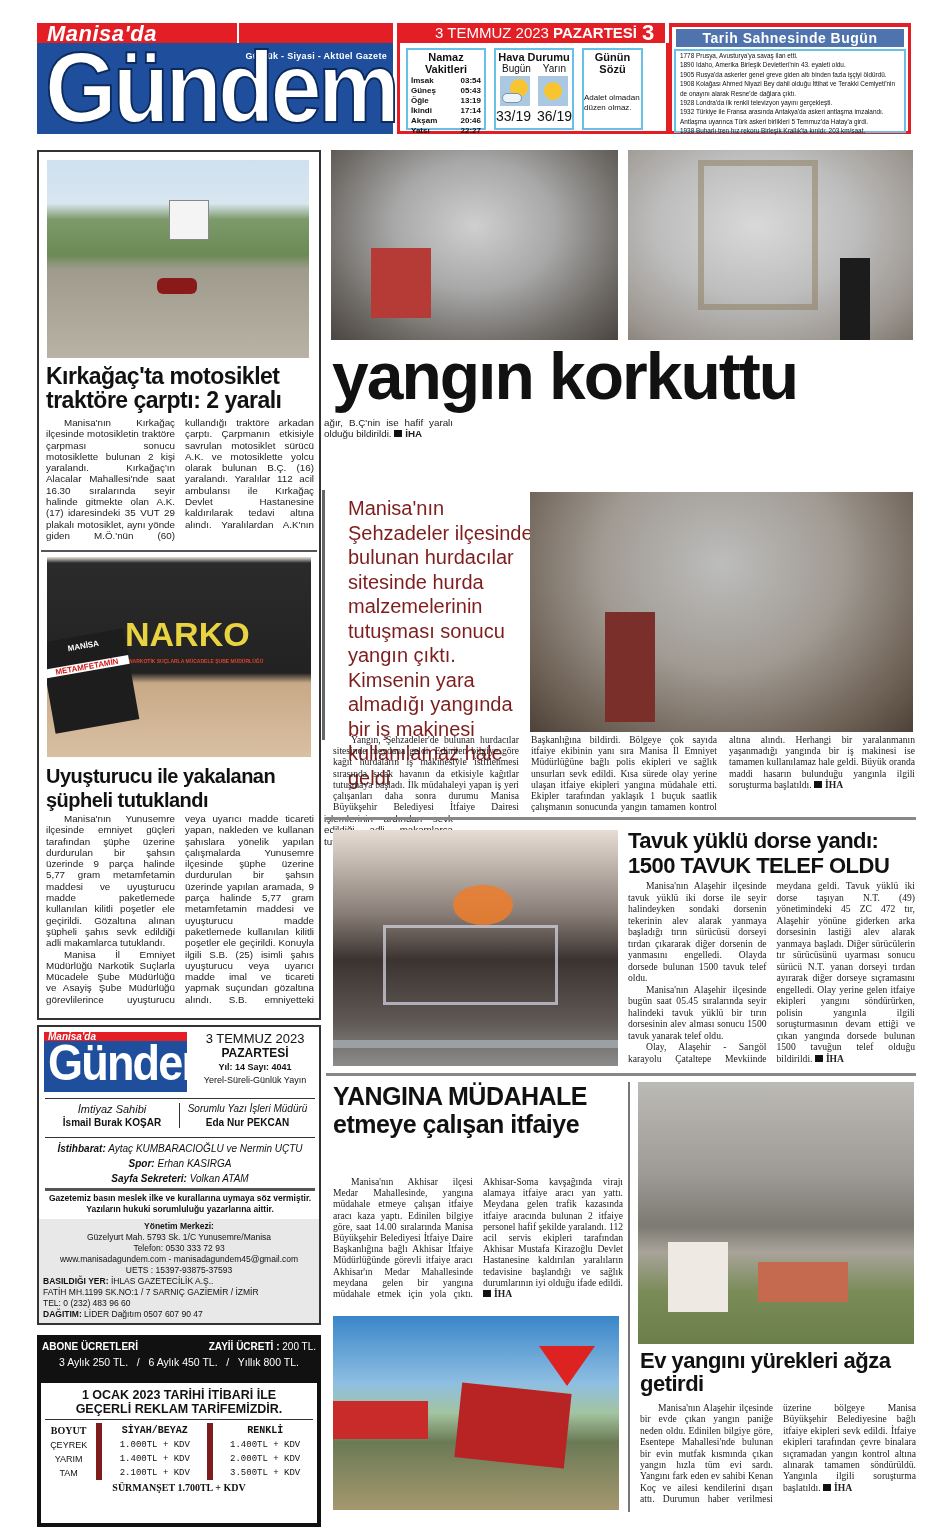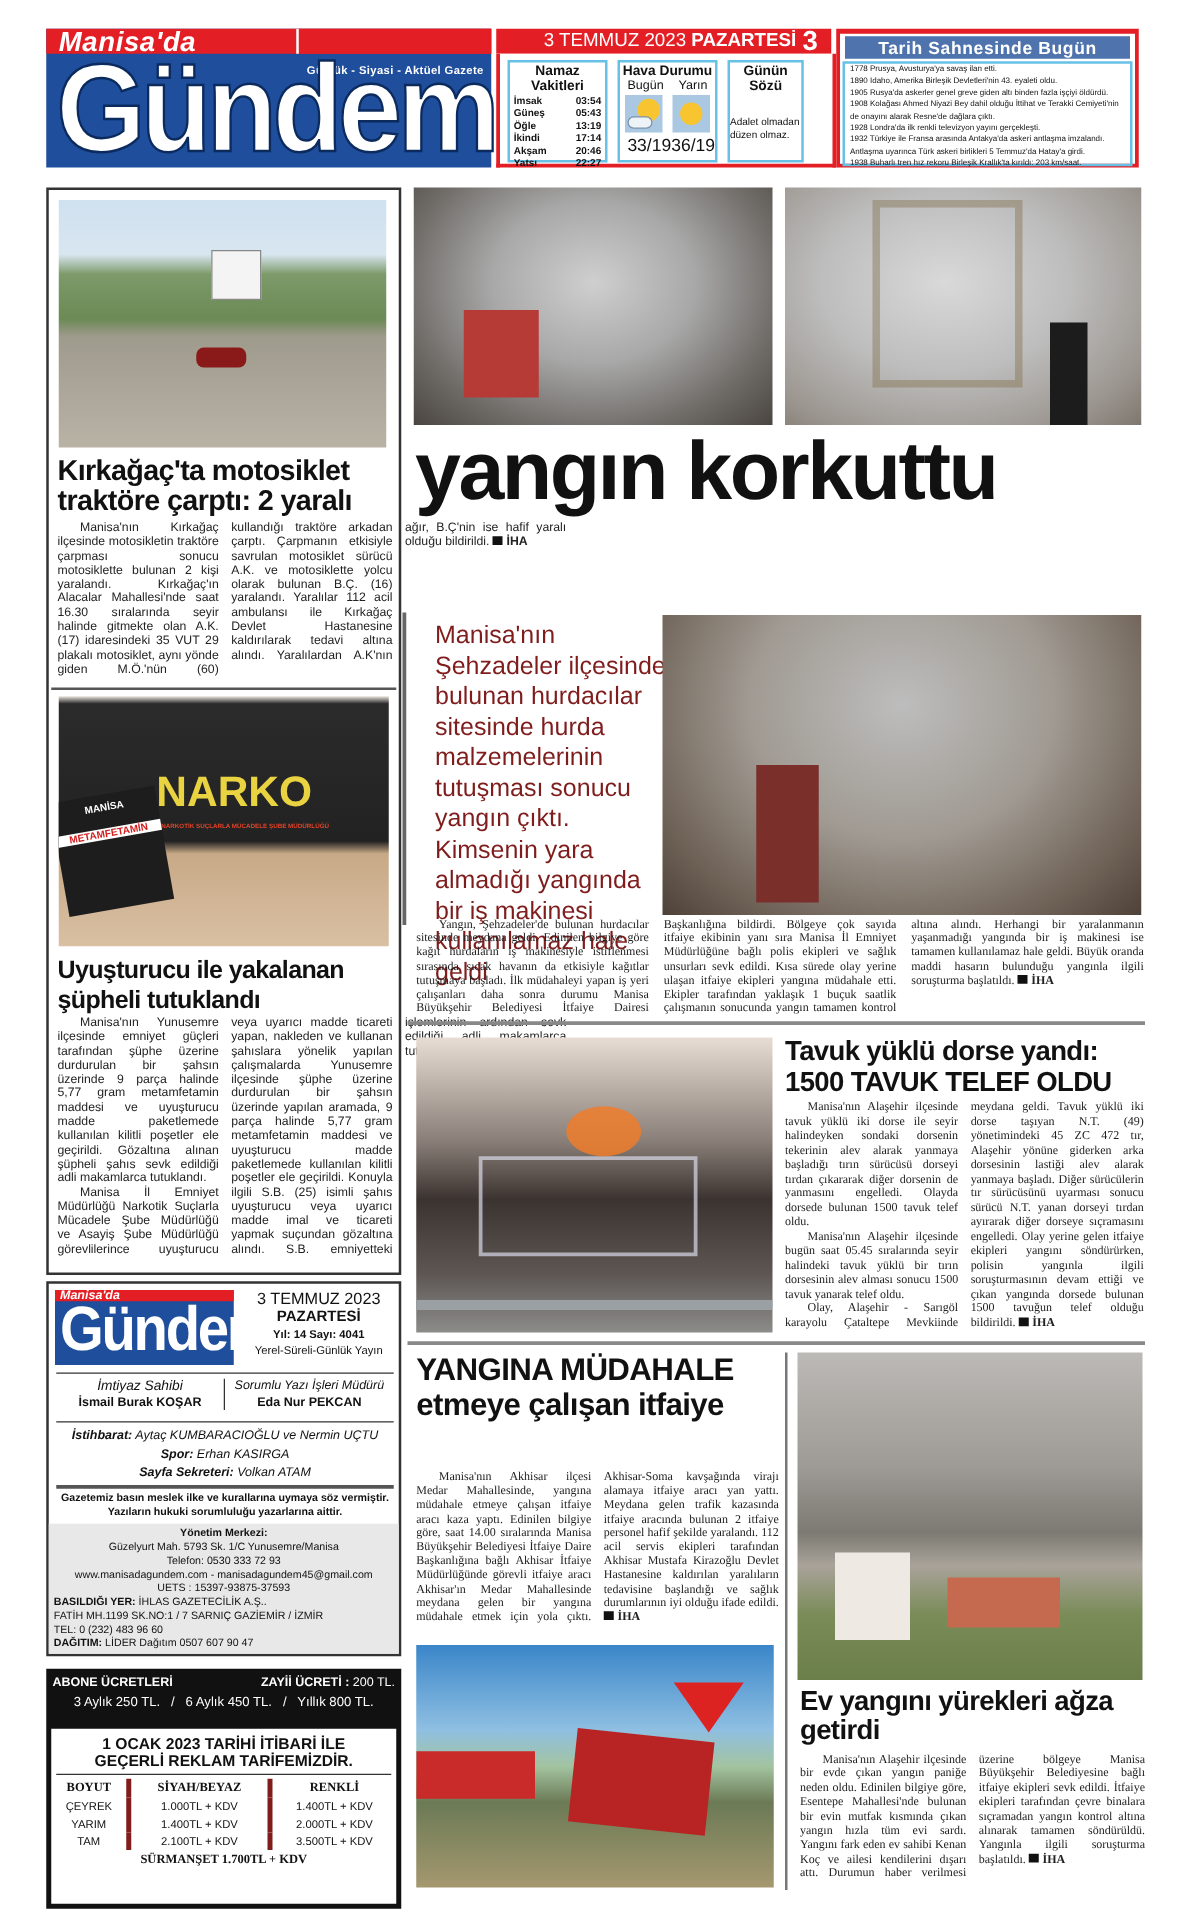--- a/index.html
+++ b/index.html
@@ -25,21 +25,21 @@
   .namaz { left: 6px; width: 80px; }
   .namaz table { width: 100%; font: bold 8px "Liberation Sans", sans-serif; border-collapse: collapse; margin-top: 1px; }
   .namaz td { padding: 0 3px; line-height: 10px; }
   .namaz td.t { text-align: right; }
   .hava { left: 94px; width: 80px; }
   .hava .days { display: flex; justify-content: space-around; font: 10px "Liberation Sans", sans-serif; }
   .hava .ics { display: flex; justify-content: space-around; margin-top: 2px; }
   .wicon { width: 30px; height: 30px; background: #aac8e2; position: relative; }
   .sun { position: absolute; width: 18px; height: 18px; border-radius: 50%; background: #f8c531; left: 6px; top: 6px; }
   .cloud { position: absolute; width: 20px; height: 10px; border-radius: 6px; background: #eef3f8; left: 2px; top: 17px; border: 1px solid #7a92aa; }
-  .hava .temps { display: flex; justify-content: flex-end; font: 14px "Liberation Sans", sans-serif; margin-top: 2px; padding-left: 34px; }
+  .hava .temps { display: flex; justify-content: space-between; font: 14px "Liberation Sans", sans-serif; margin-top: 2px; }
   .soz { left: 182px; width: 61px; }
   .soz p { font: 8px "Liberation Sans", sans-serif; text-align: left; margin-top: 18px; line-height: 10px; }
 
   .tarih { left: 669px; top: 23px; width: 242px; height: 111px; border: 3px solid #e31e24; border-top-width: 4px; background: #fff; }
   .tarih h3 { margin: 2px 4px; background: #4f73ac; color: #fff; font: bold 14px/18px "Liberation Sans", sans-serif; text-align: center; letter-spacing: 0.5px; }
   .tarih ul { list-style: none; margin: 0 4px; font: 6.4px/9.4px "Liberation Sans", sans-serif; }
   .tarih .inner { border: 2px solid #67c1e6; margin: 0 2px; height: 84px; }
 
   
   .col-left { left: 37px; top: 150px; width: 284px; height: 870px; border: 2px solid #333; }
@@ -79,21 +79,21 @@
   .imp-date .d3 { font: bold 9px "Liberation Sans", sans-serif; margin-top: 2px; }
   .imp-date .d4 { font: 9px "Liberation Sans", sans-serif; margin-top: 3px; }
   .imp-row { position: absolute; left: 6px; width: 270px; }
   .grey { background: #e8e8e8; }
 
   .abone { left: 37px; top: 1335px; width: 284px; height: 192px; background: #111; color: #fff; }
   .tarife { position: absolute; left: 4px; top: 48px; width: 276px; height: 140px; background: #fff; color: #111; }
   .tarife table { width: 100%; border-collapse: collapse; font: 9px "Liberation Sans", sans-serif; }
   .tarife th { font: bold 10px "Liberation Serif", serif; padding: 2px 0; }
   .tarife td { text-align: center; padding: 2px 0; }
-  .tarife td.b, .tarife th.b { border-left: 4px solid #7f1d1d; }
+  .tarife td.b, .tarife th.b { border-left: 6px solid #7f1d1d; font-family: Liberation Mono, monospace; }
 </style>
 </head>
 <body>
 
 <div class="abs mast">
   <div class="red"></div>
   <div class="sub-red"></div>
   <span class="manisa">Manisa'da</span>
   <span class="tagline">Günlük - Siyasi - Aktüel Gazete</span>
   <span class="gundem">Gündem</span>

